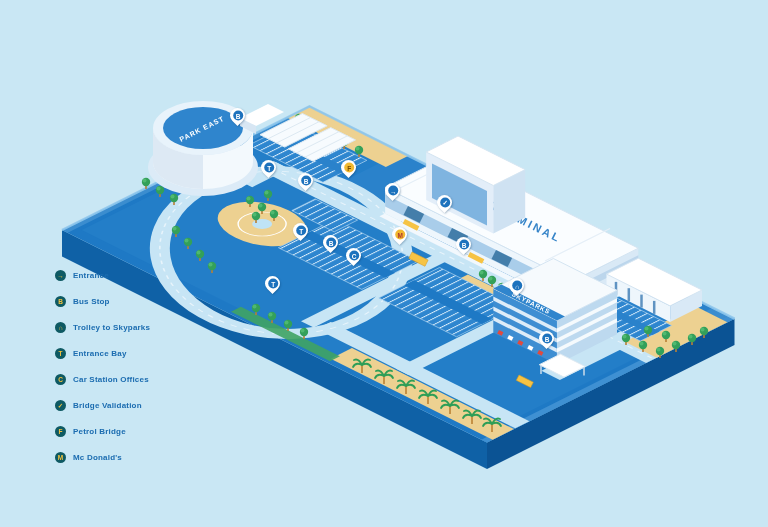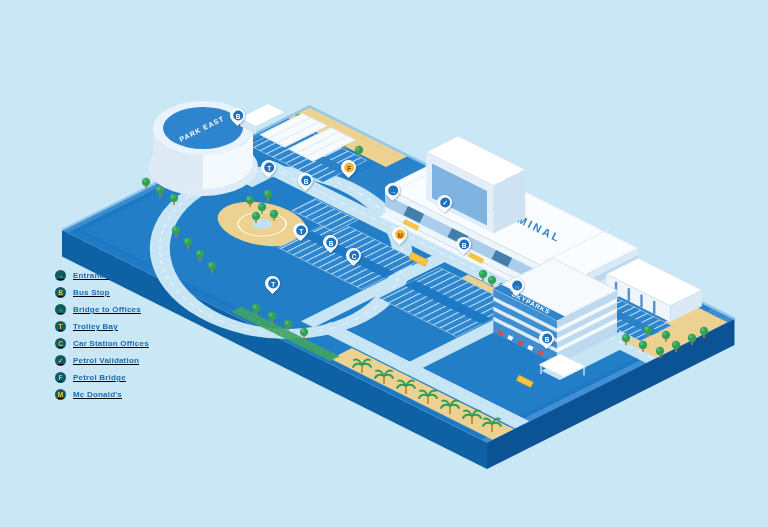--- a/index.html
+++ b/index.html
@@ -7,21 +7,21 @@
          font-family:"Liberation Sans",sans-serif;}
   .stage svg{position:absolute;left:0;top:0;}
   
   #pin-layer{position:absolute;left:0;top:0;width:768px;height:527px;z-index:20;pointer-events:none;}
   .pin{position:absolute;width:15px;height:15px;background:#fff;border-radius:50% 50% 50% 0;
        transform:rotate(-45deg);box-shadow:0 1px 2px rgba(4,48,92,.35);pointer-events:auto;}
   .pin .dot{position:absolute;inset:2.5px;border-radius:50%;display:flex;align-items:center;
        justify-content:center;transform:rotate(45deg);
        font:700 6.5px "Liberation Sans",sans-serif;color:#fff;}
   
-  .legend{position:absolute;left:55px;top:270px;display:flex;flex-direction:column;gap:6px;z-index:30;text-decoration:underline;}
+  .legend{position:absolute;left:55px;top:270px;display:flex;flex-direction:column;gap:15px;z-index:30;}
   .legend-row{display:flex;align-items:center;gap:7px;height:11px;}
   .legend-icon{width:11px;height:11px;border-radius:50%;background:#0e5a63;color:#f2c23c;
        font:700 6.5px/11px "Liberation Sans",sans-serif;text-align:center;flex:0 0 auto;}
   .legend-label{font:700 8px "Liberation Sans",sans-serif;color:#1b6cb0;letter-spacing:.2px;white-space:nowrap;}
   text{font-family:"Liberation Sans",sans-serif;}
 </style>
 </head>
 <body>
 
 <div class="stage">
@@ -271,33 +271,33 @@
       <div class="legend-row">
         <span class="legend-icon">→</span>
         <span class="legend-label">Entrance</span>
       </div>
       <div class="legend-row">
         <span class="legend-icon">B</span>
         <span class="legend-label">Bus Stop</span>
       </div>
       <div class="legend-row">
         <span class="legend-icon">∩</span>
-        <span class="legend-label">Bridge to Offices</span>
+        <span class="legend-label">Trolley to Skyparks</span>
       </div>
       <div class="legend-row">
         <span class="legend-icon">T</span>
-        <span class="legend-label">Trolley Bay</span>
+        <span class="legend-label">Entrance Bay</span>
       </div>
       <div class="legend-row">
         <span class="legend-icon">C</span>
         <span class="legend-label">Car Station Offices</span>
       </div>
       <div class="legend-row">
         <span class="legend-icon">✓</span>
-        <span class="legend-label">Petrol Validation</span>
+        <span class="legend-label">Bridge Validation</span>
       </div>
       <div class="legend-row">
         <span class="legend-icon">F</span>
         <span class="legend-label">Petrol Bridge</span>
       </div>
       <div class="legend-row">
         <span class="legend-icon">M</span>
         <span class="legend-label">Mc Donald's</span>
       </div>
     </div>

